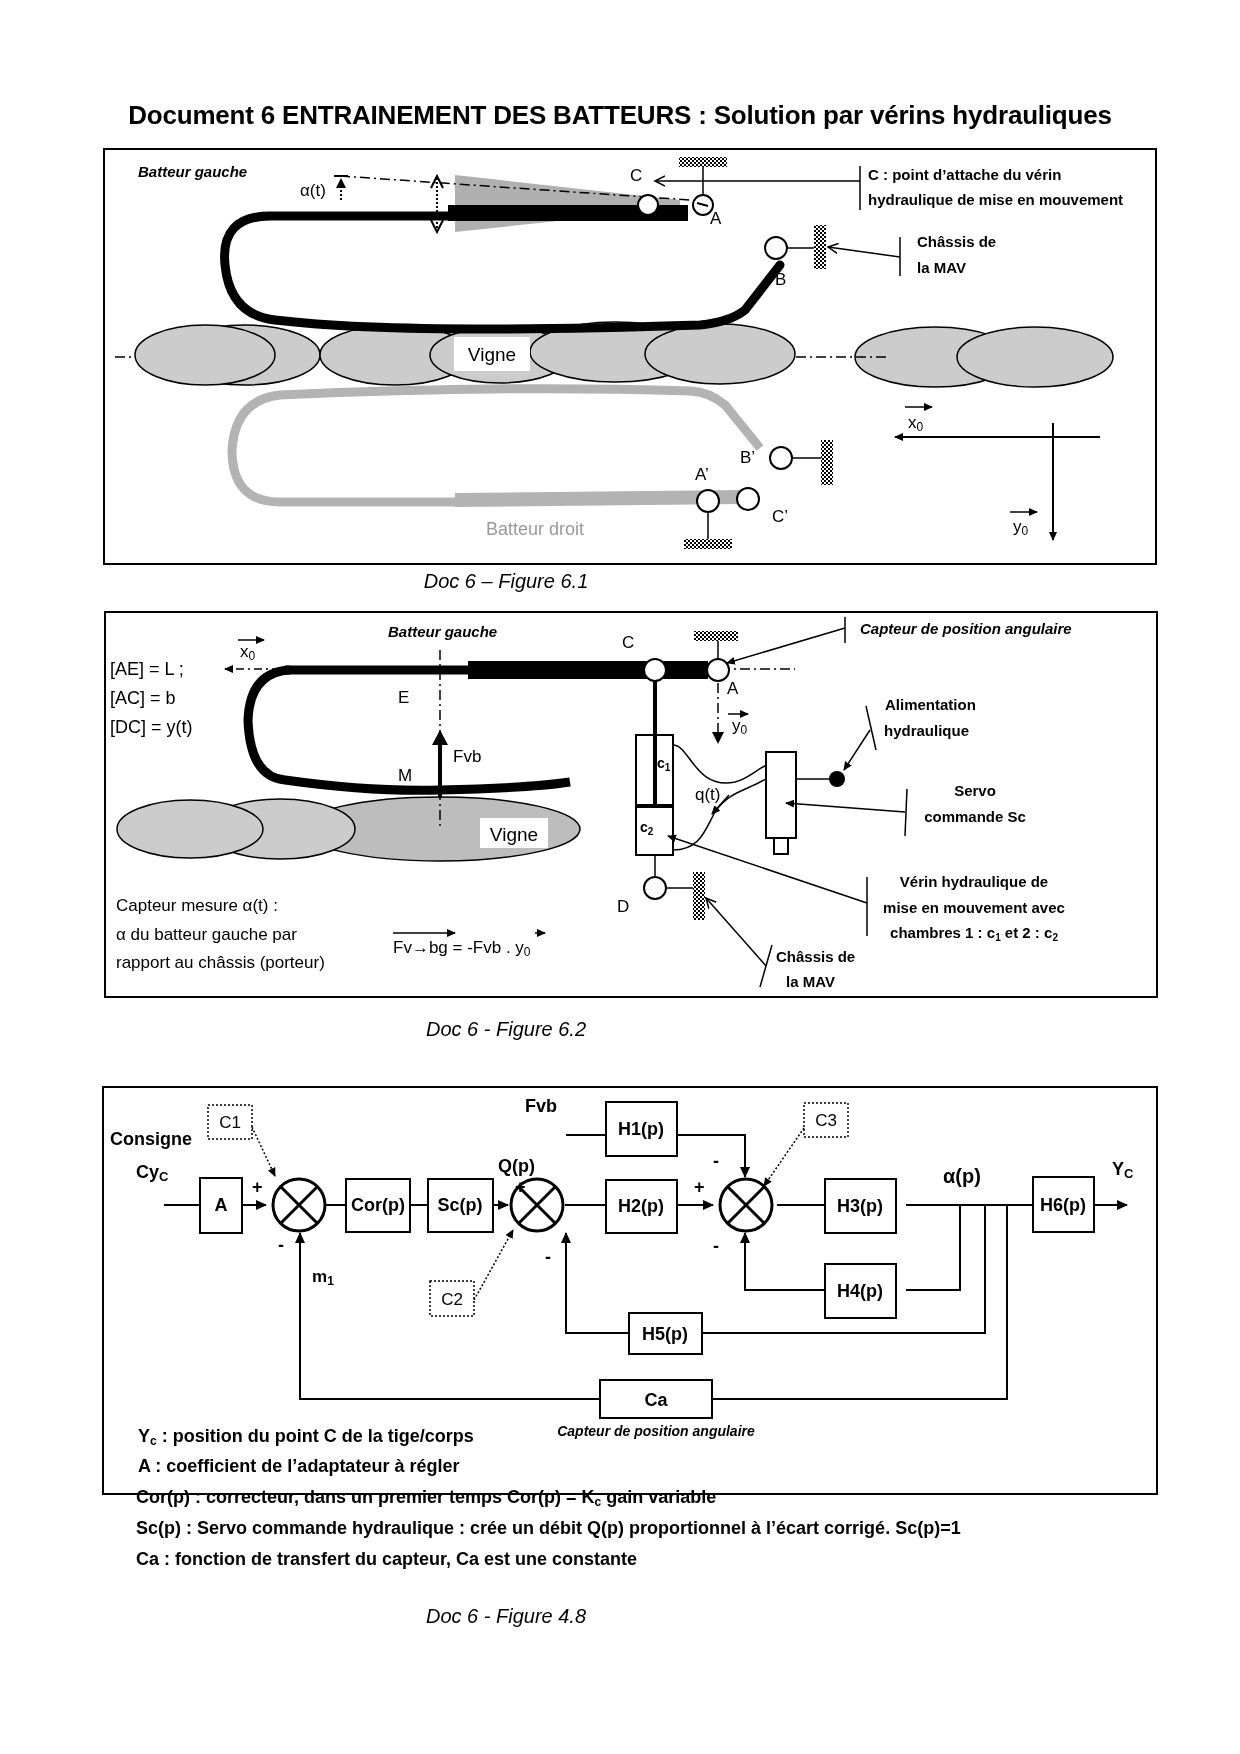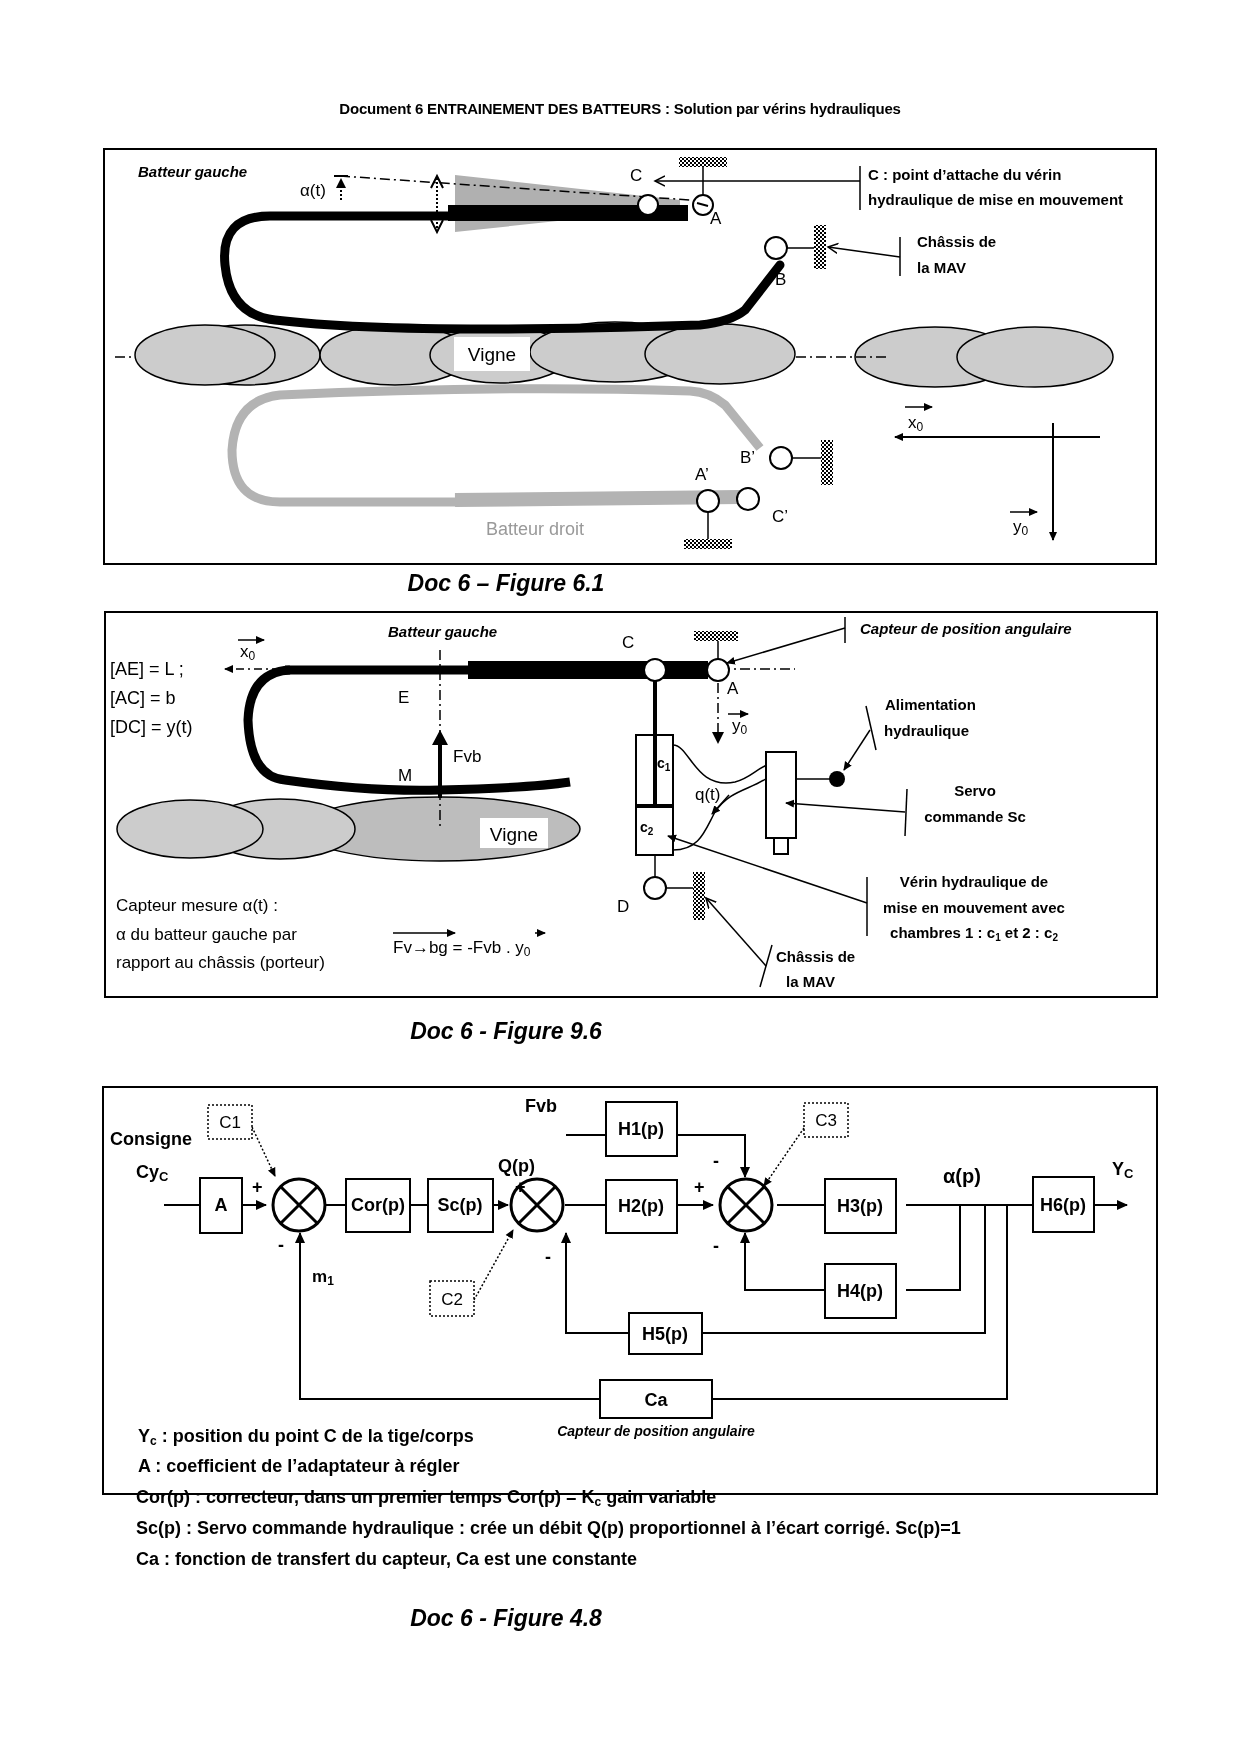--- a/index.html
+++ b/index.html
@@ -1,22 +1,22 @@
 <!DOCTYPE html>
 <html><head>
 <meta charset="utf-8">
 <style>
   html, body { margin: 0; padding: 0; background: #ffffff; }
   body { width: 1240px; height: 1754px; position: relative; overflow: hidden;
          font-family: "Liberation Sans", "DejaVu Sans", sans-serif; color: #000; }
   .doc-title { position: absolute; left: 0; width: 1240px; top: 100px; text-align: center;
-               font-weight: bold; font-size: 15px; letter-spacing: -0.2px; }
+               font-weight: bold; font-size: 26px; letter-spacing: -0.2px; }
   .fig { position: absolute; left: 0; top: 0; }
-  .caption { position: absolute; left: 0; width: 1012px; text-align: center; font-weight: bold;
-             font-style: italic; font-size: 23px; }
+  .caption { position: absolute; left: 0; width: 1012px; text-align: center; font-weight: normal;
+             font-style: italic; font-size: 20px; }
   svg text { font-family: "Liberation Sans", "DejaVu Sans", sans-serif; }
   .t-bold { font-weight: bold; }
   .t-ital { font-style: italic; }
 </style>
 </head>
 <body>
 
 <div class="doc-title">Document 6  ENTRAINEMENT DES BATTEURS : Solution par vérins hydrauliques</div>
 
 <svg class="fig" width="1240" height="1754">
@@ -203,21 +203,21 @@
   <text x="786" y="987" font-size="15" class="t-bold">la MAV</text>
 
   <text x="116" y="911" font-size="17">Capteur mesure α(t) :</text>
   <text x="116" y="940" font-size="17">α du batteur gauche par</text>
   <text x="116" y="968" font-size="17">rapport au châssis (porteur)</text>
 
   <line x1="393" y1="933" x2="455" y2="933" stroke="#000" stroke-width="1.5" marker-end="url(#arr)"></line>
   <line x1="535" y1="933" x2="545" y2="933" stroke="#000" stroke-width="1.5" marker-end="url(#arr)"></line>
   <text x="393" y="953" font-size="17"><tspan>Fv→bg</tspan><tspan> = -Fvb . </tspan><tspan>y</tspan><tspan font-size="12" dy="3">0</tspan></text>
 </svg>
-<div class="caption" style="top:1018px;">Doc 6 - Figure 9.6</div>
+<div class="caption" style="top:1018px;">Doc 6 - Figure 6.2</div>
 
 <svg class="fig" width="1240" height="1754">
   <defs>
     <marker id="arr3" markerWidth="12" markerHeight="12" refX="10" refY="6" orient="auto" markerUnits="userSpaceOnUse">
       <path d="M0,1 L11,6 L0,11 Z" fill="#000"></path>
     </marker>
   </defs>
   <rect x="103" y="1087" width="1054" height="407" fill="none" stroke="#000" stroke-width="2"></rect>
 
   <g stroke="#000" stroke-width="2" fill="none">

